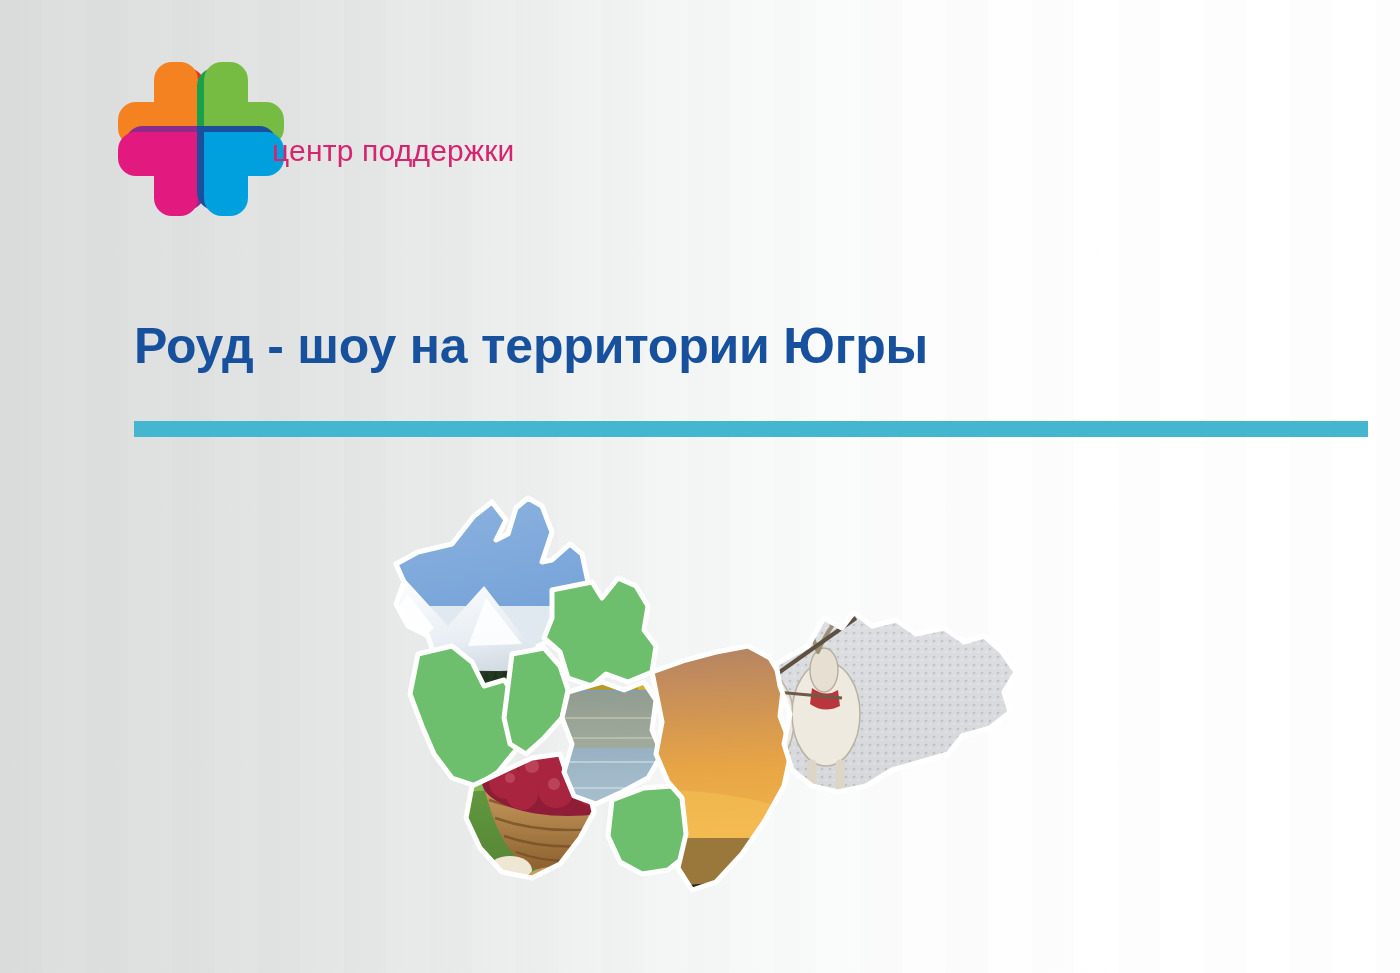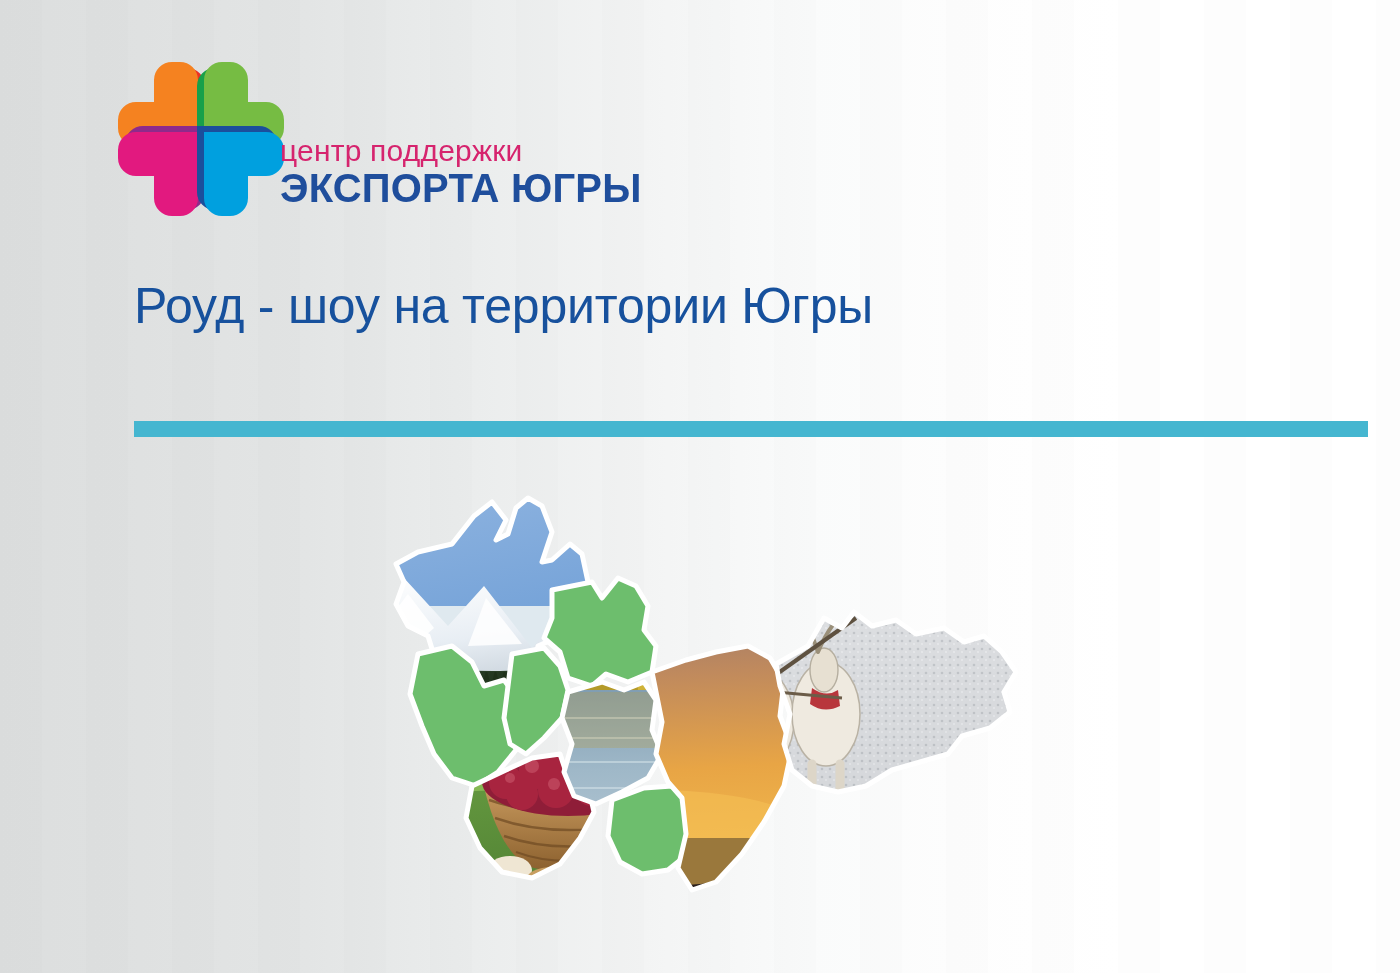--- a/index.html
+++ b/index.html
@@ -58,21 +58,21 @@
   }
   #logo-mark {
     position: absolute;
     left: 0;
     top: 0;
     width: 178px;
     height: 178px;
   }
   #logo-text {
     position: absolute;
-    left: 168px;
+    left: 160px;
     top: 86px;
     width: 300px;
   }
   .logo-line1 {
     font-size: 30px;
     font-weight: 400;
     letter-spacing: .2px;
     line-height: 1.0;
     white-space: nowrap;
   }
@@ -87,24 +87,25 @@
 
   
   #title-block {
     position: absolute;
     left: 134px;
     top: 272px;
     width: 1240px;
   }
   .title-line {
     font-size: 50px;
-    font-weight: 400;
+    font-weight: 700;
     line-height: 1.36;
     letter-spacing: -0.2px;
     white-space: nowrap;
+    margin-top: 40px;
   }
   #title-rule {
     position: absolute;
     left: 134px;
     top: 421px;
     width: 1234px;
     height: 16px;
   }
 
   
@@ -154,21 +155,20 @@
 
         <g>
           <path d="M92 92 L92 148 A18 18 0 0 0 110 166 L118 166 A18 18 0 0 0 136 148 L136 126 L154 126 A18 18 0 0 0 172 108 L172 100 A18 18 0 0 0 154 82 L92 82 Z" fill="#1b4f9c" transform="translate(-7,-6)"></path>
           <path d="M92 92 L92 148 A18 18 0 0 0 110 166 L118 166 A18 18 0 0 0 136 148 L136 126 L154 126 A18 18 0 0 0 172 108 L172 100 A18 18 0 0 0 154 82 L92 82 Z" fill="#00a0df"></path>
         </g>
       </svg>
     </div>
 
     <div id="logo-text">
       <div class="logo-line1" style="color:#d6246e">центр поддержки</div>
-      <div class="logo-line2" style="color:#1f4e9c">ЭКСПОРТА ЮГРЫ</div>
     </div>
   </div>
 
   <div id="title-block">
     <div class="title-line" style="color:#17519d">Роуд - шоу на территории Югры</div>
   </div>
 
   <div id="title-rule" style="background:#45b6d0"></div>
 
   <div id="map-figure">

